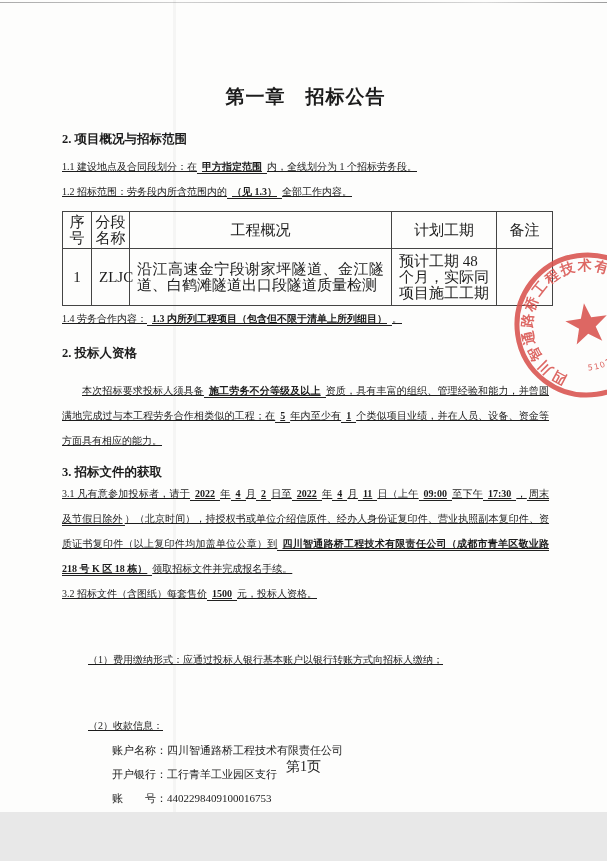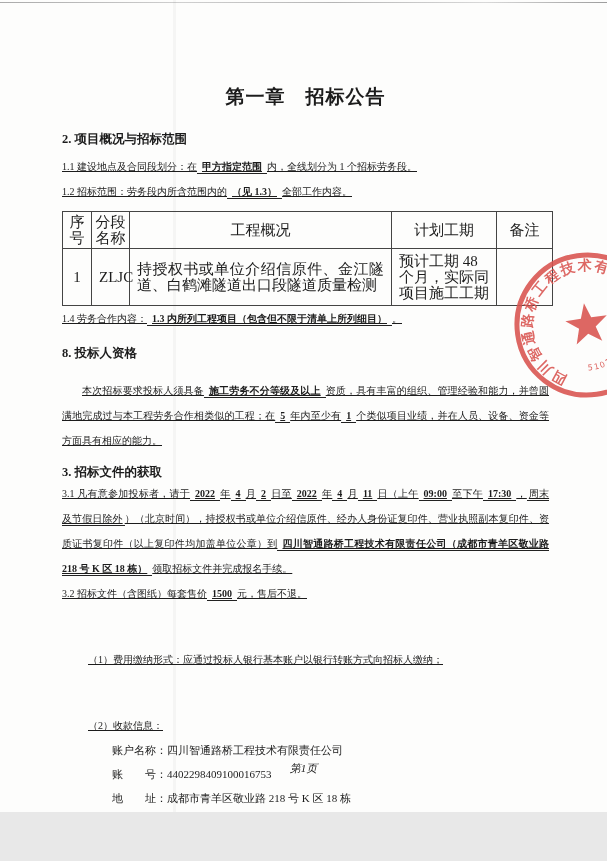--- a/index.html
+++ b/index.html
@@ -75,21 +75,21 @@
   td.desc-cell { line-height:21px; text-align:justify; }
   td.plan-cell { line-height:21px; padding-left:6px; }
 
   .para-indent { text-indent:2em; }
   .indent-1 { padding-left:26px;margin-top:41px; }
   .indent-2 { padding-left:50px; }
   p.acct-line { font-size:11px; line-height:24px; }
 
   .footer {
     position:absolute; left:0; bottom:36px; width:100%;
-    text-align:center; font-size:11px; color:#222;font-style:italic;
+    text-align:center; font-size:14px; color:#222;
   }
 
   .stamp {
     position:absolute; left:502px; top:240px;
     width:170px; height:170px;
     opacity:0.88;
     transform:rotate(-8deg);
     pointer-events:none;
   }
   .mt-14 { margin-top:16px; }
@@ -126,43 +126,44 @@
           <tr>
         <th>序号</th>
         <th>分段名称</th>
         <th>工程概况</th>
         <th>计划工期</th>
         <th>备注</th>
       </tr>
       <tr>
         <td class="c">1</td>
         <td class="c">ZLJC</td>
-        <td class="desc-cell">持授权书或单位介绍信原件、金江隧道、白鹤滩隧道出口段隧道质量检测</td>
+        <td class="desc-cell">沿江高速金宁段谢家坪隧道、金江隧道、白鹤滩隧道出口段隧道质量检测</td>
         <td class="plan-cell">预计工期 48 个月，实际同项目施工工期</td>
         <td></td>
       </tr>
     </tbody>
       </table>
 
     <p class="body-line mt-8"><span>1.4 劳务合作内容：</span><span class="fill">1.3 内所列工程项目（包含但不限于清单上所列细目）</span><span>。</span></p>
 
-    <div class="sec-heading h-s2">8. 投标人资格</div>
+    <div class="sec-heading h-s2">2. 投标人资格</div>
 
     <p class="body-line para-indent mt-14"><span>本次招标要求投标人须具备</span><span class="fill">施工劳务不分等级及以上</span><span>资质，具有丰富的组织、管理经验和能力，并曾圆满地完成过与本工程劳务合作相类似的工程；在</span><span class="fill">5</span><span>年内至少有</span><span class="fill">1</span><span>个类似项目业绩，并在人员、设备、资金等方面具有相应的能力。</span></p>
 
     <div class="sec-heading h-s3">3. 招标文件的获取</div>
 
     <p class="body-line mt-8"><span>3.1 凡有意参加投标者，请于</span><span class="fill">2022</span><span>年</span><span class="fill">4</span><span>月</span><span class="fill">2</span><span>日至</span><span class="fill">2022</span><span>年</span><span class="fill">4</span><span>月</span><span class="fill">11</span><span>日（上午</span><span class="fill">09:00</span><span>至下午</span><span class="fill">17:30</span><span>，</span><span class="u">周末及节假日除外</span><span>）（北京时间），持授权书或单位介绍信原件、经办人身份证复印件、营业执照副本复印件、资质证书复印件（以上复印件均加盖单位公章）到</span><span class="fill">四川智通路桥工程技术有限责任公司（成都市青羊区敬业路 218 号 K 区 18 栋）</span><span>领取招标文件并完成报名手续。</span></p>
 
-    <p class="body-line"><span>3.2 招标文件（含图纸）每套售价</span><span class="fill">1500</span><span>元，售后不退。</span></p>
+    <p class="body-line"><span>3.2 招标文件（含图纸）每套售价</span><span class="fill">1500</span><span>元，投标人资格。</span></p>
 
     <p class="body-line indent-1">（1）费用缴纳形式：应通过投标人银行基本账户以银行转账方式向招标人缴纳；</p>
     <p class="body-line indent-1">（2）收款信息：</p>
 
     <p class="acct-line indent-2">账户名称：四川智通路桥工程技术有限责任公司</p>
+    <p class="acct-line indent-2">开户银行：工行青羊工业园区支行</p>
     <p class="acct-line indent-2">账　　号：4402298409100016753</p>
     <p class="acct-line indent-2">地　　址：成都市青羊区敬业路 218 号 K 区 18 栋</p>
     <p class="acct-line indent-2">电　　话：028-61358072</p>
 
     <p class="body-line">3.3 招标人不提供邮购招标文件服务。</p>
 
   </div>
 
   <svg class="stamp" viewBox="0 0 170 170" xmlns="http://www.w3.org/2000/svg">
     <defs>

